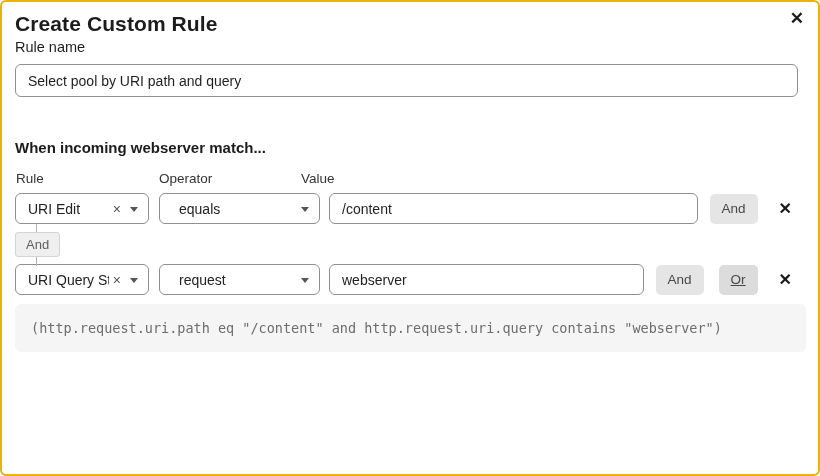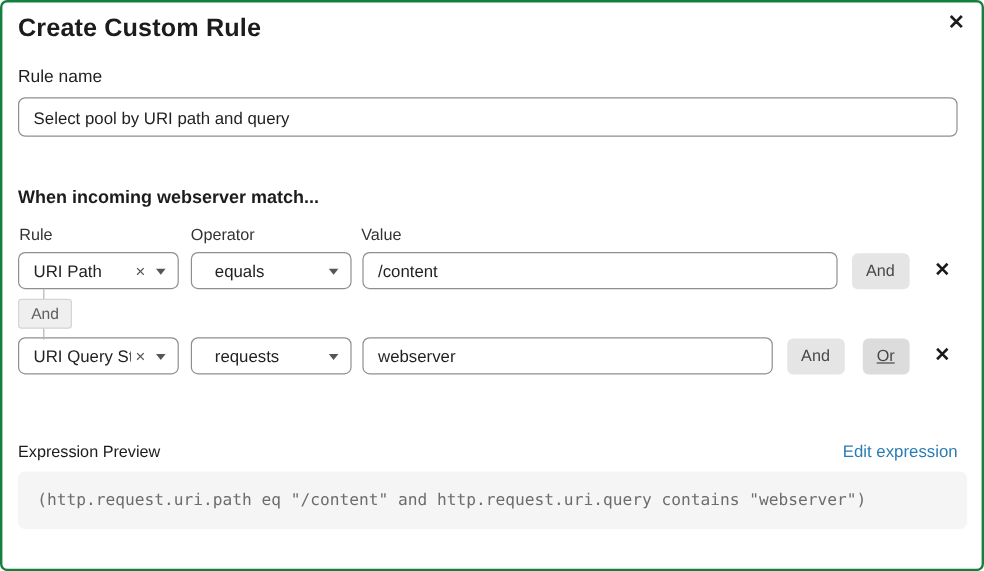--- a/index.html
+++ b/index.html
@@ -3,39 +3,39 @@
 <meta charset="utf-8">
 <style>
   * { box-sizing: border-box; margin: 0; padding: 0; }
   html, body { background: #fff; }
   body { font-family: "Liberation Sans", sans-serif; color: #222; }
 
   .dialog {
     position: relative;
     width: 820px; height: 476px;
     background: #fff;
-    border: 2px solid #15803d;
+    border: 2px solid #eab308;
     border-radius: 6px;
     padding: 8px 20px 0 13px;
     overflow: hidden;
   }
 
   
   .header { position: relative; height: 27px; margin-top: 2px; }
   .title { font-size: 21px; font-weight: 700; color: #1c1c1c; letter-spacing: 0.1px; }
   .close-btn {
     position: absolute; right: -6px; top: -2px;
     background: none; border: none; cursor: pointer;
     font-size: 17px; font-weight: 700; color: #1c1c1c;
     font-family: "Liberation Sans", sans-serif;
     line-height: 1;
   }
 
   
-  .rule-label { margin-top: 17px; font-size: 14.5px; color: #1e1e1e; }
+  .rule-label { font-size: 14.5px; color: #1e1e1e; }
   .rule-helper { margin-top: 5px; font-size: 13.5px; color: #9c9c9c; }
   .text-input {
     display: block; width: 100%; height: 33px;
     border: 1px solid #8f8f8f; border-radius: 6px;
     padding: 0 12px; font-size: 14px; color: #1f1f1f;
     font-family: "Liberation Sans", sans-serif;
     background: #fff; outline: none;
   }
   .name-input { margin-top: 9px; }
 
@@ -48,21 +48,21 @@
   .cl-val { flex: 1; }
 
   .cond-row { display: flex; align-items: center; margin-top: 7px; height: 31px; }
 
   .select {
     display: flex; align-items: center;
     height: 31px; border: 1px solid #8f8f8f; border-radius: 6px;
     padding: 0 10px 0 12px; background: #fff; cursor: pointer;
   }
   .sel-field { width: 134px; }
-  .sel-op { width: 134px; margin-left: 10px; padding-left: 19px; }
+  .sel-op { width: 161px; margin-left: 10px; padding-left: 19px; }
   .sel-text { flex: 1; font-size: 14px; color: #222; white-space: nowrap; overflow: hidden; }
   .clear-x { font-size: 14px; color: #555; margin: 0 9px 0 4px; line-height: 1; }
   .caret {
     width: 0; height: 0; flex: none;
     border-left: 4.5px solid transparent;
     border-right: 4.5px solid transparent;
     border-top: 5.5px solid #555;
     margin-top: 1px;
   }
   .val-input { flex: 1; margin-left: 9px; height: 31px; }
@@ -127,21 +127,21 @@
   <div class="match-heading">When incoming webserver match...</div>
 
   <div class="col-labels">
     <span class="cl-field">Rule</span>
     <span class="cl-op">Operator</span>
     <span class="cl-val">Value</span>
   </div>
 
   <div class="cond-row">
     <div class="select sel-field">
-      <span class="sel-text">URI Path</span>
+      <span class="sel-text">URI Edit</span>
       <span class="clear-x">×</span>
       <span class="caret"></span>
     </div>
     <div class="select sel-op">
       <span class="sel-text">equals</span>
       <span class="caret"></span>
     </div>
     <input class="text-input val-input" type="text" value="/content" style="">
     <button class="op-btn">And</button>
     <button class="row-remove">✕</button>
@@ -151,30 +151,26 @@
     <span class="connector-badge">And</span>
   </div>
 
   <div class="cond-row">
     <div class="select sel-field">
       <span class="sel-text">URI Query St...</span>
       <span class="clear-x">×</span>
       <span class="caret"></span>
     </div>
     <div class="select sel-op">
-      <span class="sel-text">requests</span>
+      <span class="sel-text">request</span>
       <span class="caret"></span>
     </div>
     <input class="text-input val-input" type="text" value="webserver" style="">
     <button class="op-btn">And</button>
     <button class="op-btn or">Or</button>
     <button class="row-remove">✕</button>
   </div>
 
-  <div class="preview-head">
-    <span class="preview-label">Expression Preview</span>
-    <a class="edit-link">Edit expression</a>
-  </div>
   <div class="code-block">
     <code>(http.request.uri.path eq "/content" and http.request.uri.query contains "webserver")</code>
   </div>
 
 </div>
 
 </body></html>

